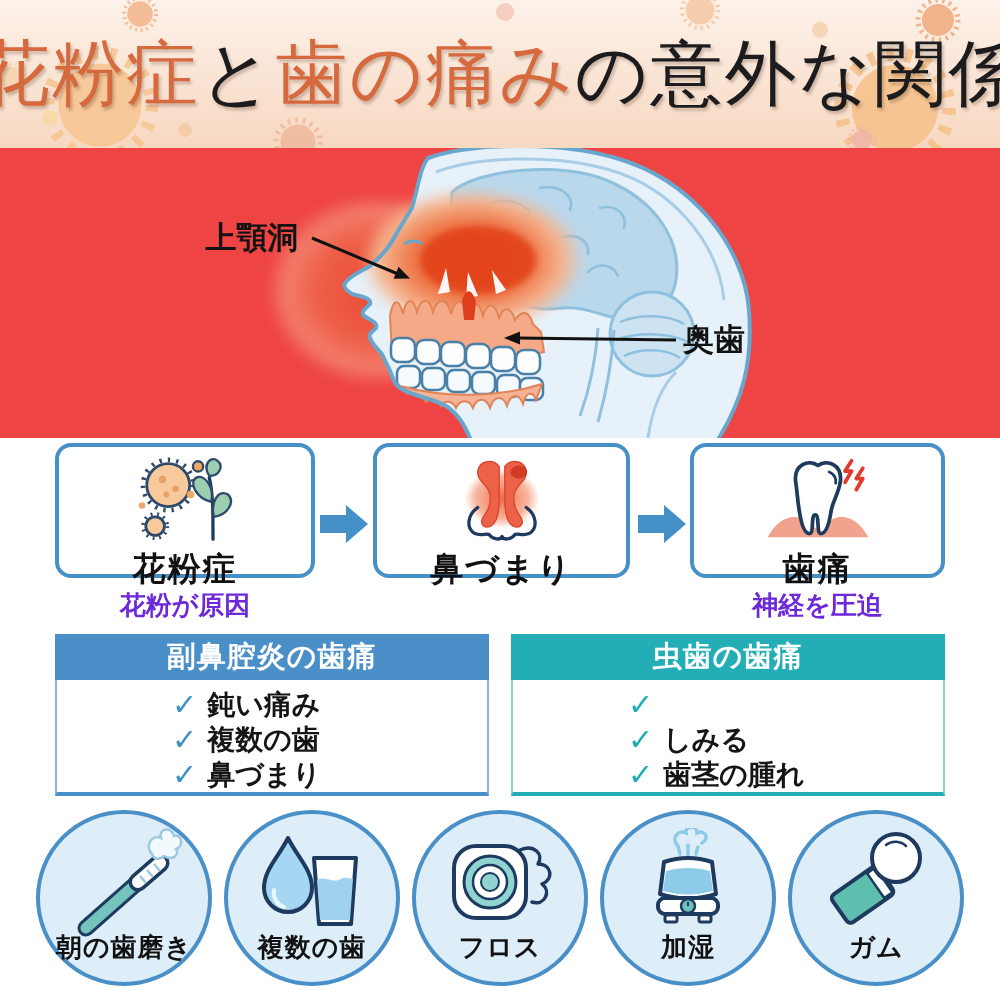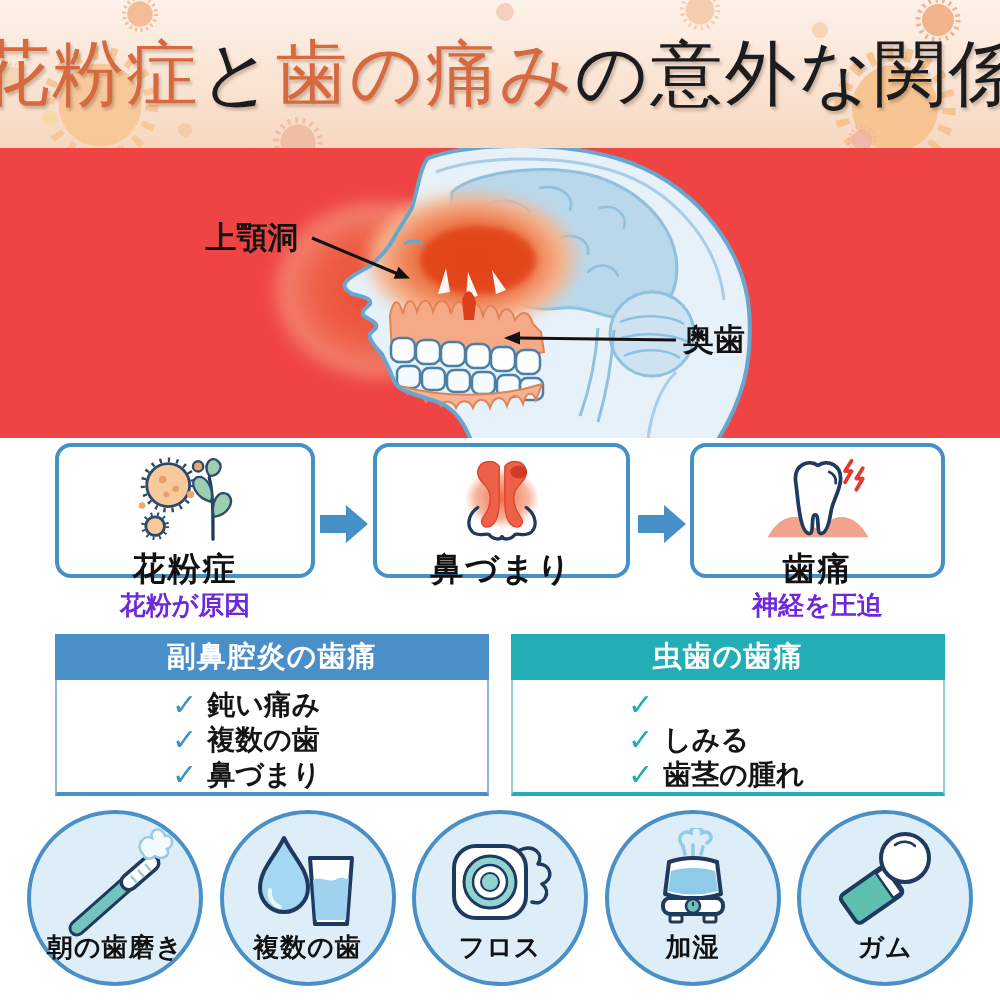--- a/index.html
+++ b/index.html
@@ -46,21 +46,21 @@
   .cmp-col.c-teal .cmp-head{background:var(--table-teal)}
   .cmp-body{flex:1;background:#fff;border:2px solid #8cb8dc;border-top:none;
     border-bottom:4px solid var(--table-blue);display:flex;justify-content:center}
   .cmp-col.c-teal .cmp-body{border-color:#8fd0d4;border-bottom-color:var(--table-teal)}
   .cmp-body ul{list-style:none;padding:7px 0 0 0;min-width:200px}
   .cmp-body li{display:flex;align-items:center;gap:10px;height:35px;
     font-size:28px;font-weight:700;color:#151515}
   .chk{font-size:30px;font-weight:900}
   .c-blue .chk{color:var(--check-blue)} .c-teal .chk{color:var(--check-teal)}
   
-  .tips{height:204px;display:flex;justify-content:space-between;padding:14px 27px 0}
+  .tips{height:204px;display:flex;justify-content:space-between;padding:14px 36px 0}
   .tip{position:relative;width:176px;height:176px;border-radius:50%;
     background:var(--circle-fill);border:4px solid var(--circle-border);
     display:flex;align-items:flex-start;justify-content:center}
   .tip .ticon{margin-top:14px}
   .tip-label{position:absolute;bottom:17px;width:100%;text-align:center;
     font-size:26px;font-weight:800;color:#111;letter-spacing:1px}
   
   .nv{stroke:var(--navy);fill:none;stroke-linecap:round;stroke-linejoin:round}
 </style>
 </head>

